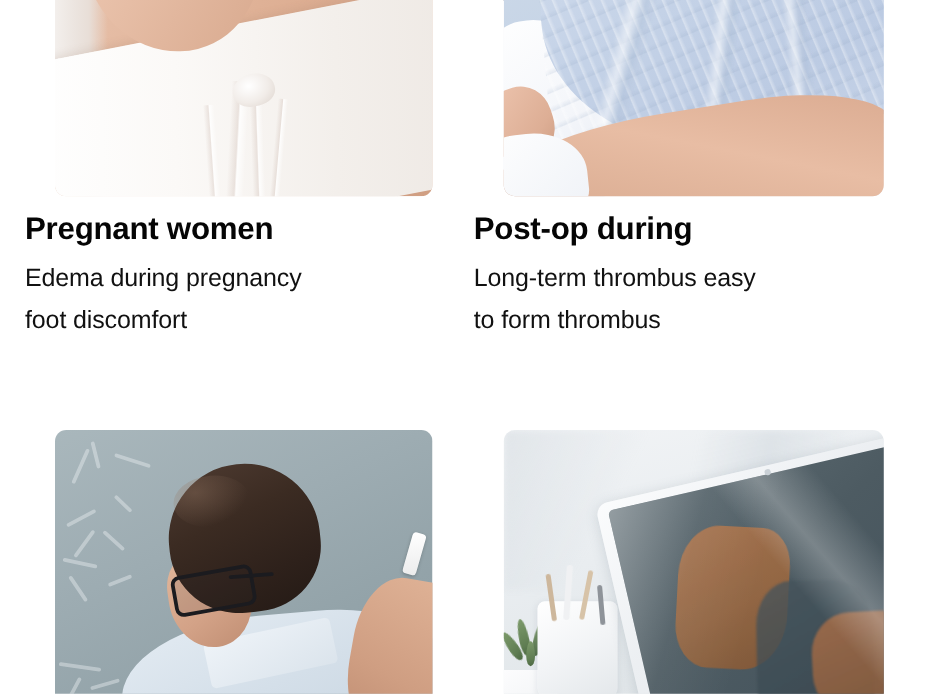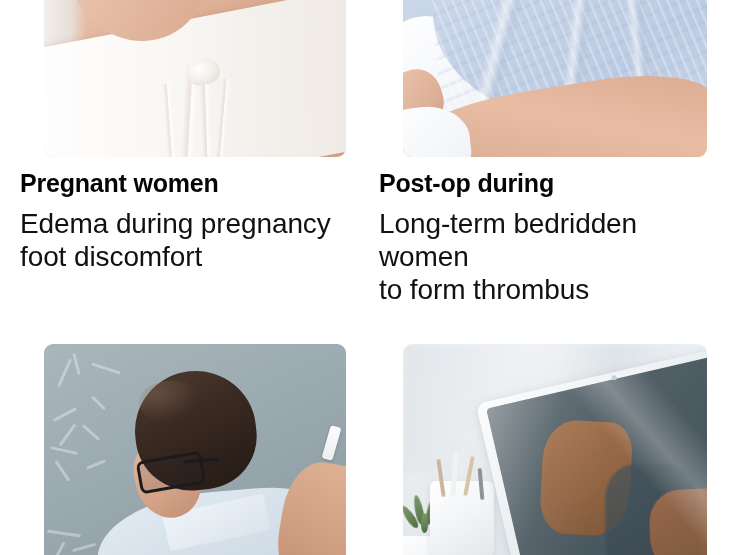--- a/index.html
+++ b/index.html
@@ -458,21 +458,21 @@
   .item-title {
     margin: 0;
     font-size: 25px;
     font-weight: 700;
     line-height: 30px;
     letter-spacing: -.2px;
     color: #050505;
   }
   .item-desc {
     margin: 9px 0 0 0;
-    font-size: 28px;
+    font-size: 20px;
     font-weight: 400;
     line-height: 33px;
     letter-spacing: -.1px;
     color: #111111;
     white-space: pre-line;
   }
 </style>
 </head>
 <body>
 
@@ -519,21 +519,21 @@
   </div>
 
   <div class="text-col col-left">
     <p class="item-title">Pregnant women</p>
     <p class="item-desc">Edema during pregnancy
 foot discomfort</p>
   </div>
 
   <div class="text-col col-right">
     <p class="item-title">Post-op during</p>
-    <p class="item-desc">Long-term bedridden women
+    <p class="item-desc">Long-term thrombus easy
 to form thrombus</p>
   </div>
 
   <div class="card card-bl">
     <div class="card-media">
       <div class="p-board">
         <div class="p-board-chalk">
           <i class="c1"></i>
             <i class="c2"></i>
             <i class="c3"></i>

